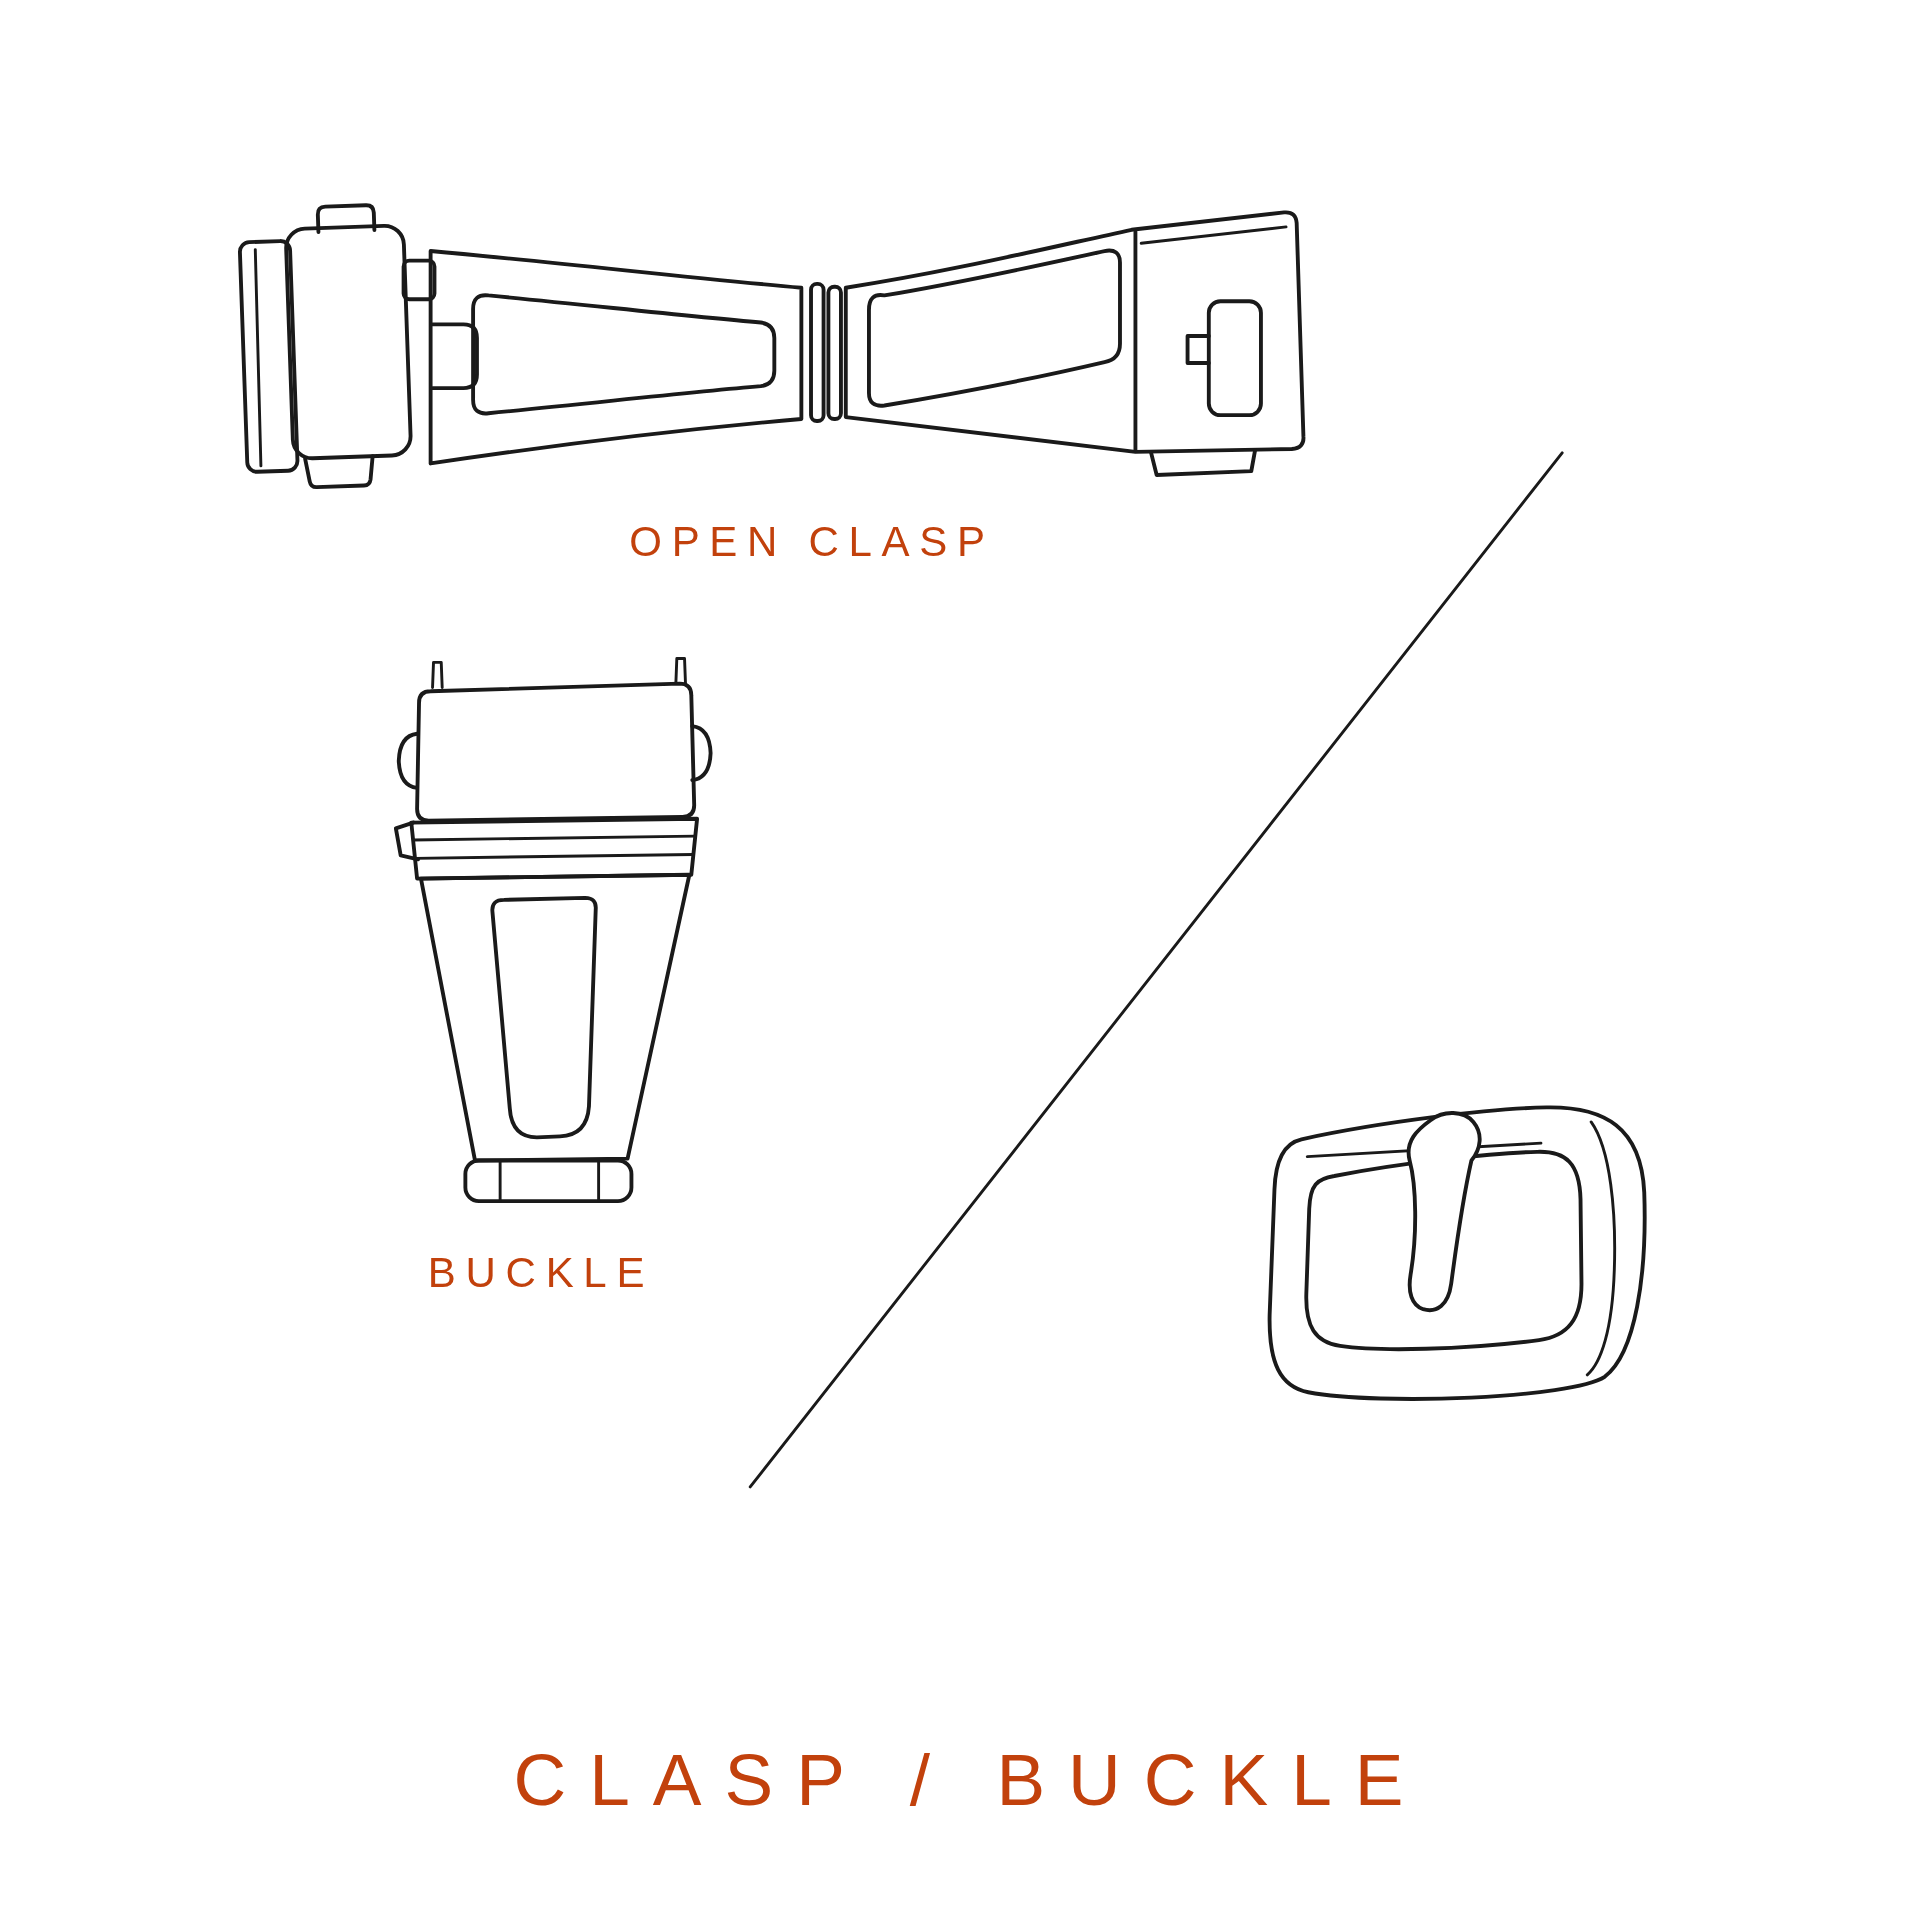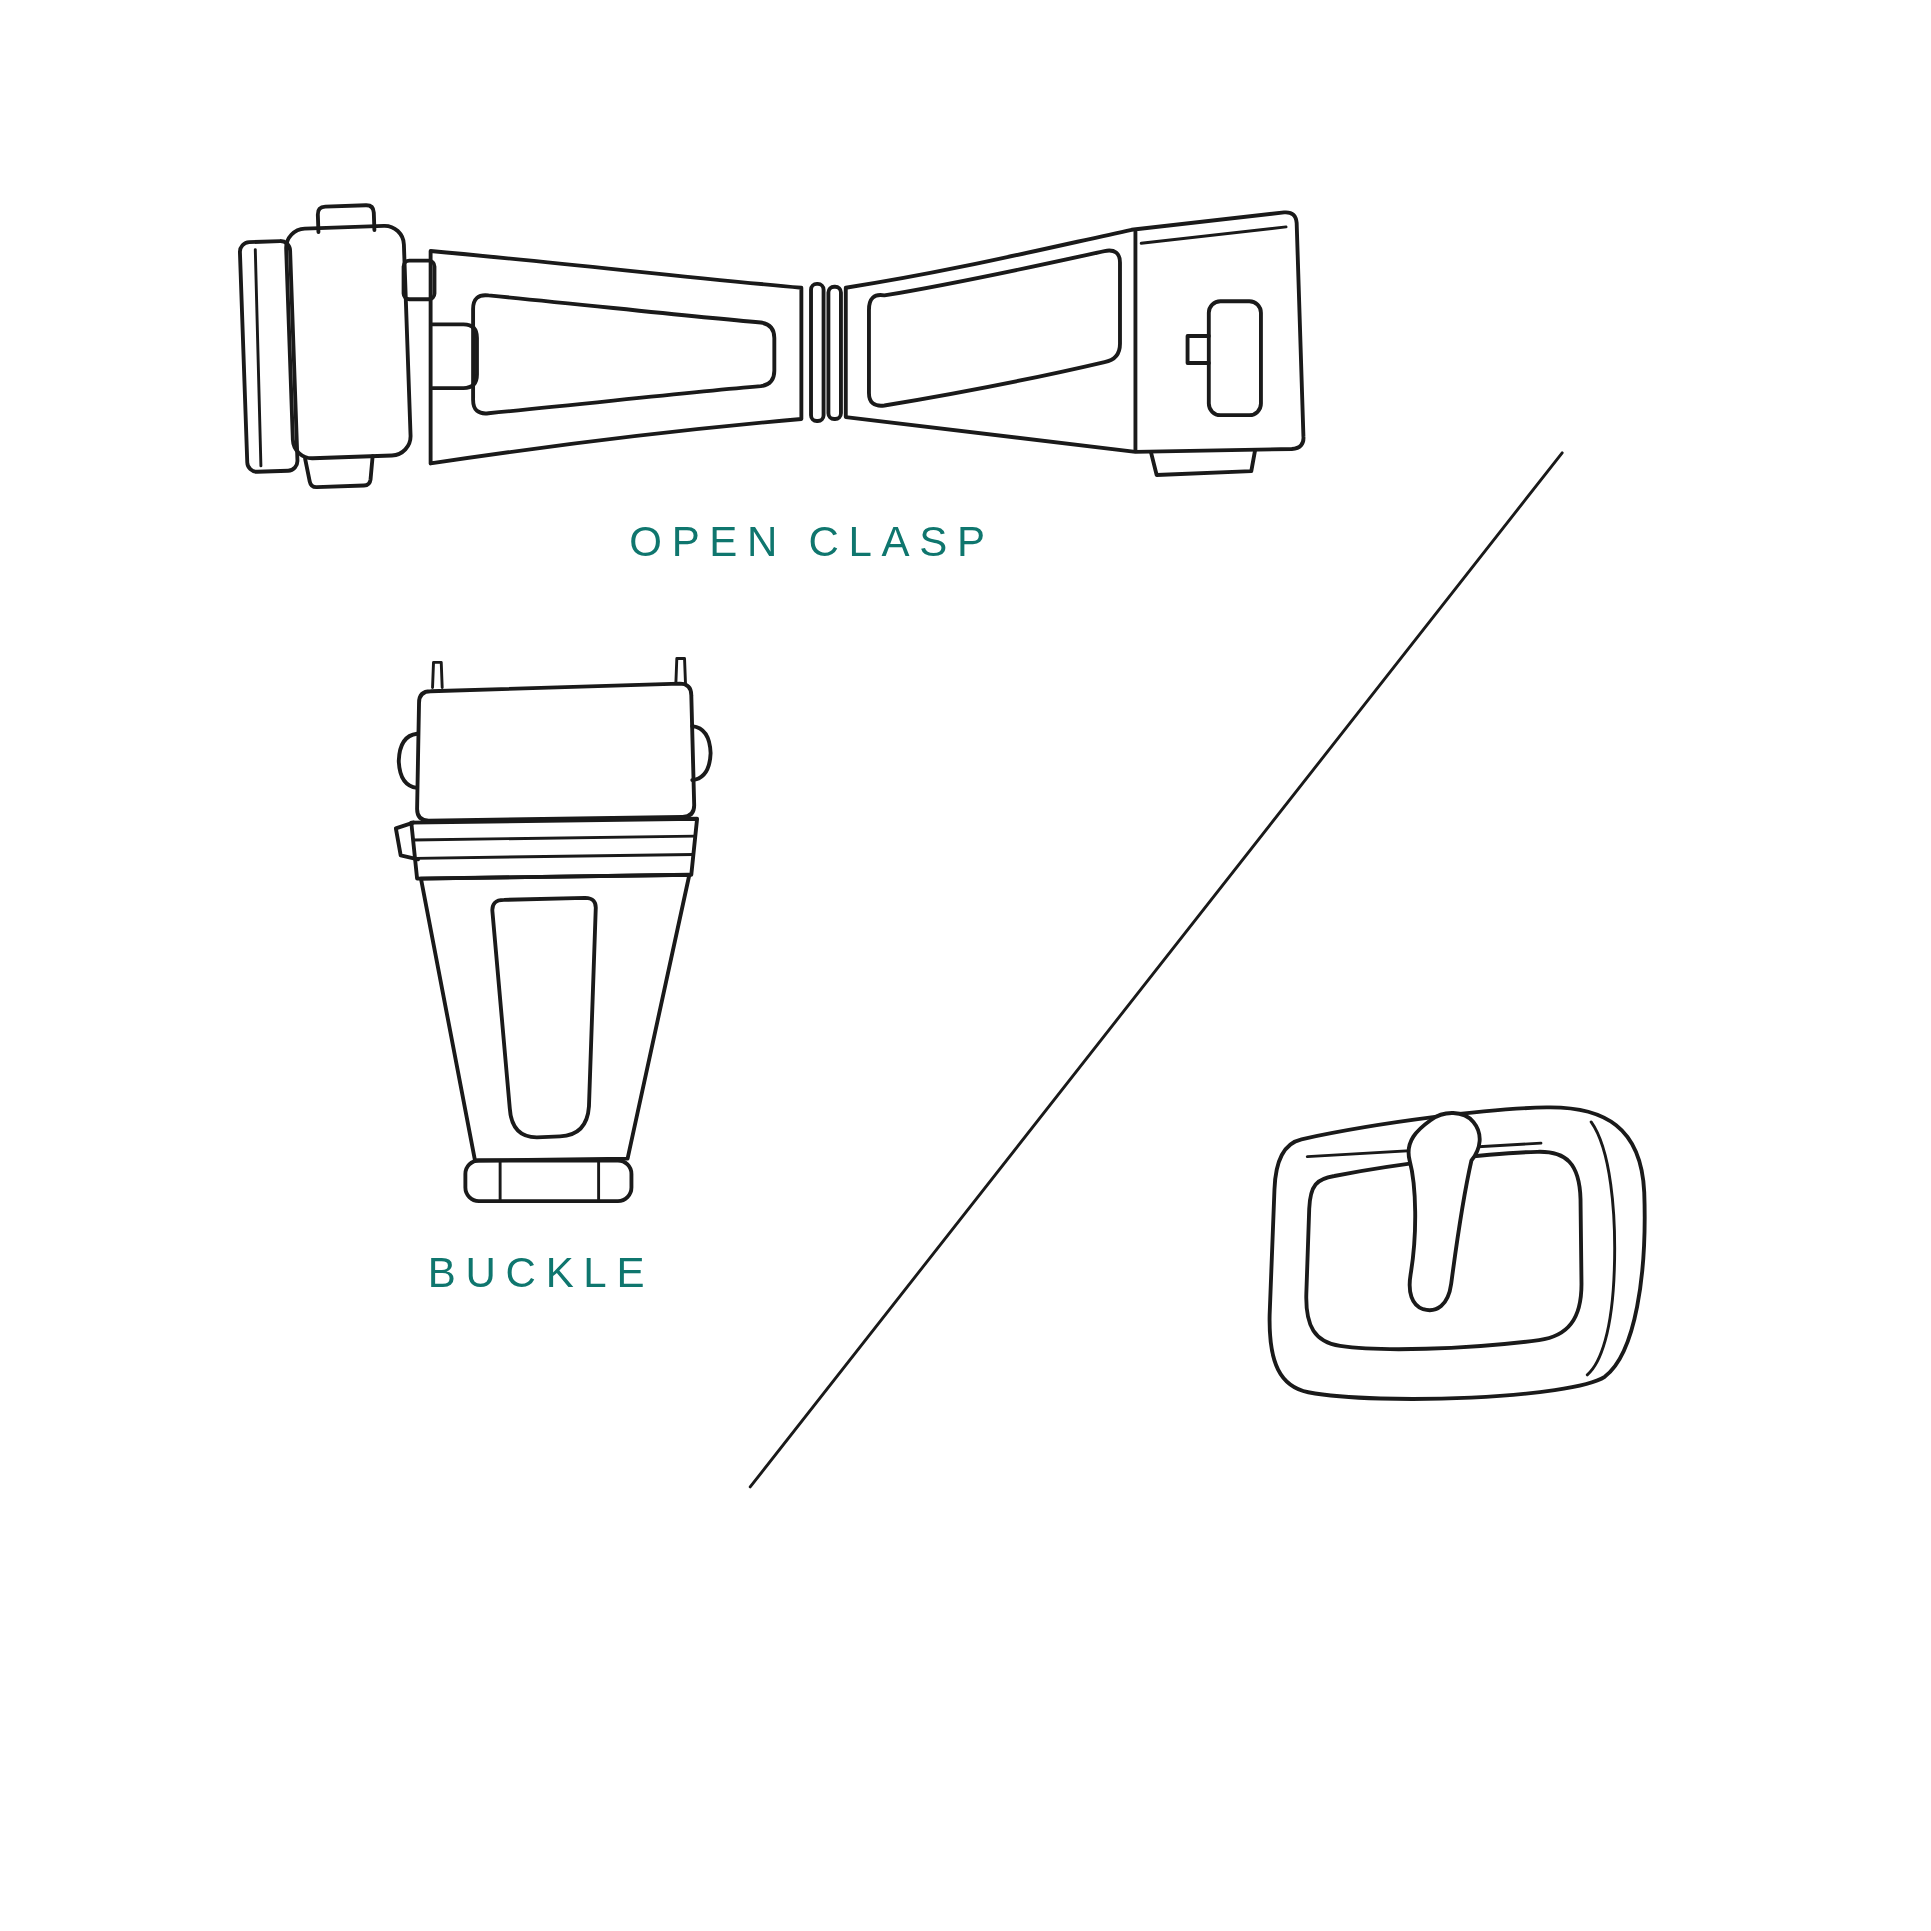--- a/index.html
+++ b/index.html
@@ -18,21 +18,21 @@
   #artwork {
     position: absolute;
     left: 0;
     top: 0;
     width: 1931px;
     height: 1931px;
   }
   .label {
     position: absolute;
     transform: translateX(-50%);
-    color: #0f766e;
+    color: #c2410c;
     white-space: nowrap;
     font-weight: 400;
   }
   #label-open-clasp {
     left: 812px;
     top: 518px;
     font-size: 42px;
     letter-spacing: 9.7px;
   }
   #label-closed {
@@ -154,15 +154,16 @@
       <circle class="stroke-fill" cx="1512" cy="1191" r="11" stroke-width="3"></circle>
 
       <path class="stroke-fill" d="M 1482,1160 C 1495,1150 1516,1150 1526,1162 C 1536,1174 1534,1190 1524,1202 C 1514,1246 1507,1300 1503,1330 C 1500,1352 1488,1360 1474,1356 C 1462,1352 1458,1338 1461,1320 C 1468,1278 1467,1228 1460,1202 C 1455,1182 1468,1170 1482,1160 Z"></path>
     </g>
   </svg>
 
   <div class="label" id="label-open-clasp">OPEN CLASP</div>
 
   <div class="label" id="label-closed">BUCKLE</div>
 
+  <div class="label" id="main-title">CLASP / BUCKLE</div>
 
 </div>
 
 
 </body></html>

